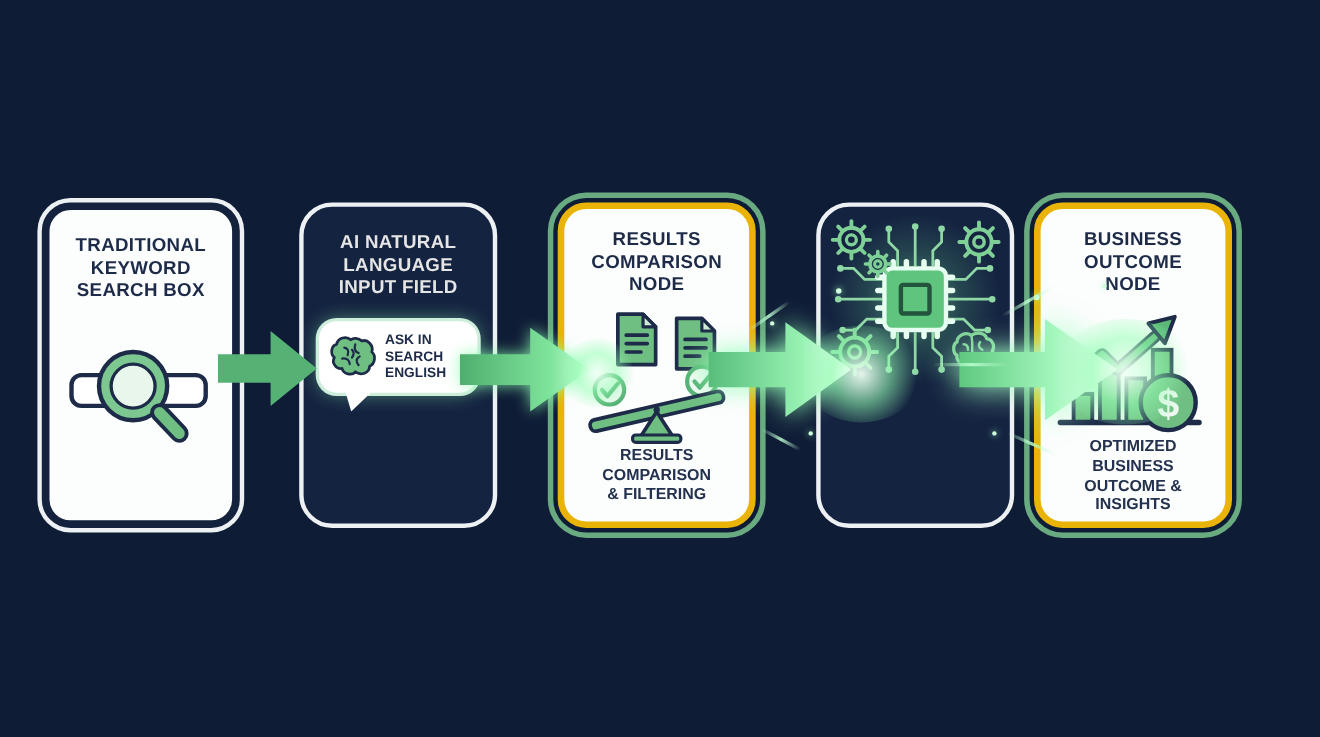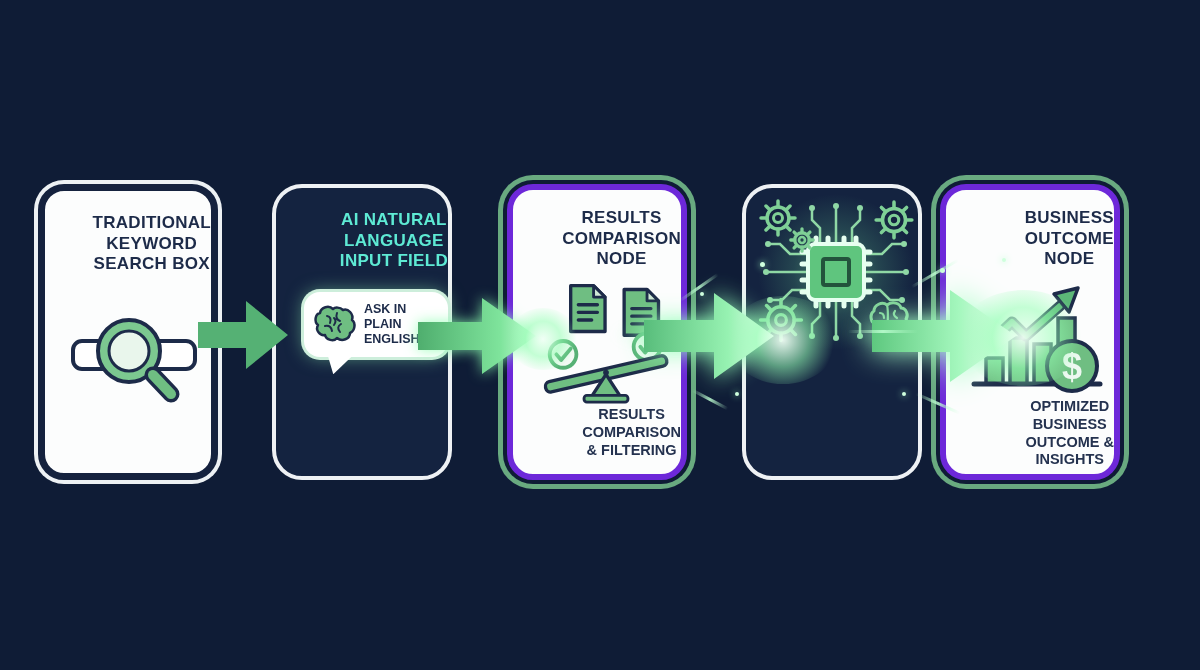--- a/index.html
+++ b/index.html
@@ -1,27 +1,27 @@
 <!DOCTYPE html>
 <html><head>
 <meta charset="utf-8">
 <style>
   html,body{margin:0;padding:0;background:#0f1c36;}
   .stage{position:relative;width:1200px;height:670px;background:#0f1c36;overflow:hidden;
          font-family:"Liberation Sans",sans-serif;}
   .card{position:absolute;top:184px;width:180px;height:296px;border-radius:26px;
-        box-sizing:border-box;display:flex;flex-direction:column;align-items:flex-end;z-index:1;}
+        box-sizing:border-box;display:flex;flex-direction:column;align-items:center;z-index:1;}
   .card-white{background:#fcfdfd;border:7px solid #15223e;box-shadow:0 0 0 4px #edf1f4;}
   .card-navy{background:#142340;border:4px solid #eef1f4;border-radius:30px;}
-  .card-greenring{background:#fcfdfd;border:6px solid #6d28d9;
+  .card-greenring{background:#fcfdfd;border:6px solid #eab308;
         box-shadow:0 0 0 4px #0f1c36,0 0 0 9px #69aa80;}
   .title{white-space:pre-line;text-align:center;font-weight:bold;font-size:17px;
          line-height:1.22;letter-spacing:.3px;margin-top:22px;}
   .title-dark{color:#1d2b49}
-  .title-light{color:#5eead4}
+  .title-light{color:#e5e5e5}
   .caption{white-space:pre-line;text-align:center;font-weight:bold;font-size:14.5px;
            line-height:1.22;color:#24324f;margin-top:2px;}
   .icon{display:block;}
   
   .bubble{position:relative;margin-top:20px;width:128px;background:#ffffff;border-radius:16px;
           box-shadow:0 0 0 3px #cdeedb,0 0 18px rgba(140,235,170,.6);
           display:flex;align-items:center;gap:6px;padding:10px 8px;}
   .bubble::after{content:"";position:absolute;left:24px;bottom:-17px;width:24px;height:18px;
           background:#ffffff;clip-path:polygon(0 0,100% 0,22% 100%);}
   .bubble-text{font-weight:bold;font-size:12.5px;line-height:1.2;color:#1d2b49;white-space:pre-line;}
@@ -59,21 +59,21 @@
   <div class="card card-navy" style="left:272px">
     <div class="title title-light">AI NATURAL
 LANGUAGE
 INPUT FIELD</div>
     <div class="bubble">
       <svg width="46" height="42" viewBox="0 0 46 42">
         <path d="M21 5 C17 1 9 3 8 9 C3 10 2 18 6 21 C3 26 8 32 13 31 C14 36 22 38 25 34 C30 38 38 35 38 29 C43 27 44 19 40 16 C42 10 36 4 31 6 C28 3 23 3 21 5 Z" fill="#6fbe82" stroke="#1d2b49" stroke-width="2.5" stroke-linejoin="round"></path>
         <path d="M15 12 q5 1 3 7 M25 9 q-2 6 3 8 M13 22 q6 -1 7 5 M29 20 q-5 3 -1 8 M22 14 q3 3 0 7" stroke="#1d2b49" stroke-width="2" fill="none" stroke-linecap="round"></path>
       </svg>
       <div class="bubble-text">ASK IN
-PLAIN
+SEARCH
 ENGLISH</div>
     </div>
   </div>
 
   <div class="card card-greenring" style="left:507px">
     <div class="title title-dark" style="margin-top:18px">RESULTS
 COMPARISON
 NODE</div>
     <svg class="icon" style="margin-top:8px" width="150" height="126" viewBox="0 0 150 132">
 

